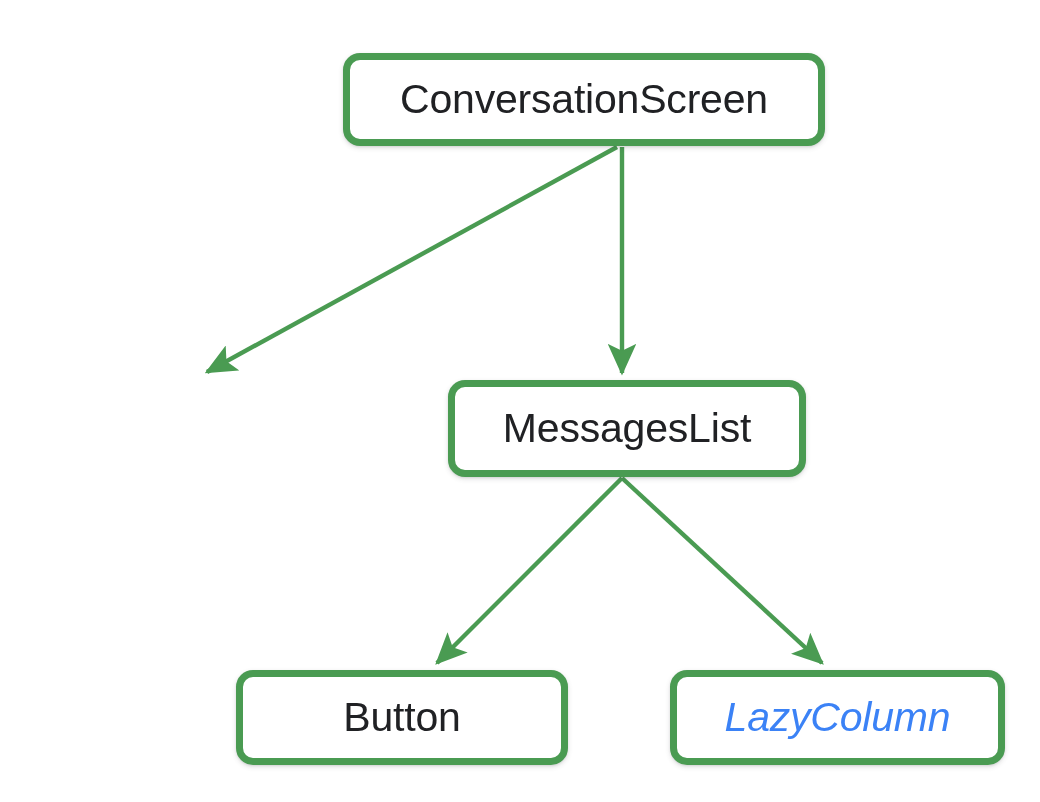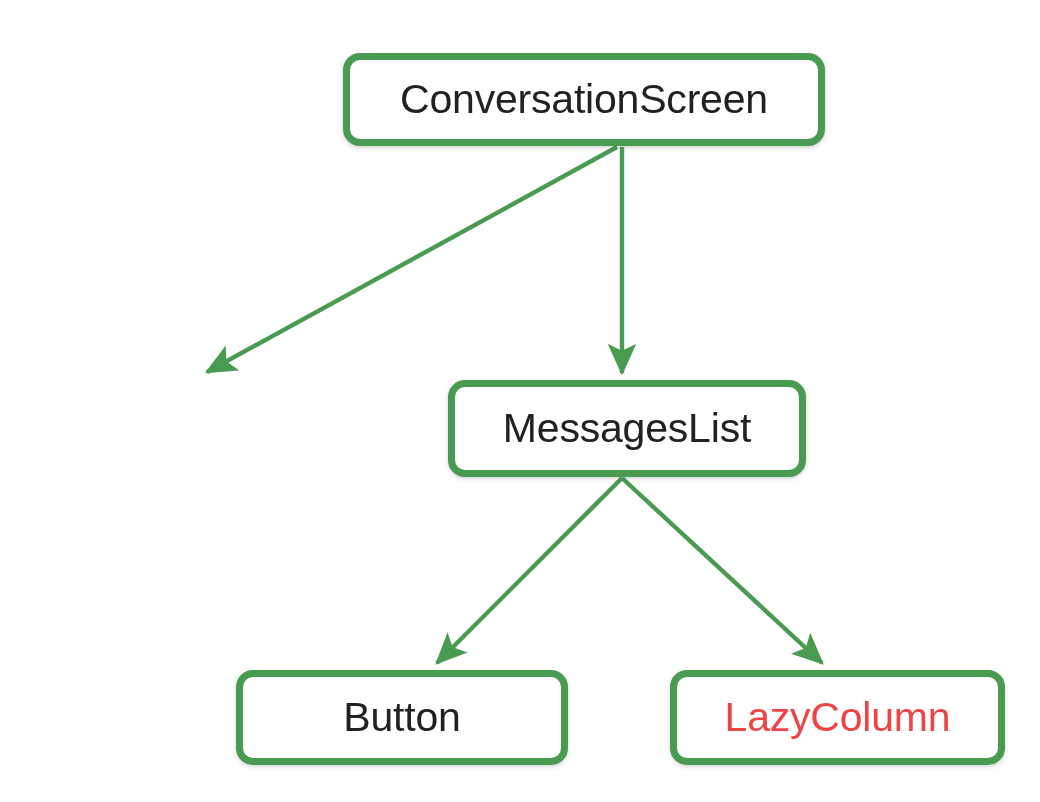--- a/index.html
+++ b/index.html
@@ -98,16 +98,16 @@
 
   <div class="node" id="node-messageslist" style="border-color: rgb(74, 155, 82); background: rgb(255, 255, 255);">
     <span class="node-label" style="color: rgb(32, 33, 36);">MessagesList</span>
   </div>
 
   <div class="node" id="node-button" style="border-color: rgb(74, 155, 82); background: rgb(255, 255, 255);">
     <span class="node-label" style="color: rgb(32, 33, 36);">Button</span>
   </div>
 
   <div class="node" id="node-lazycolumn" style="border-color: rgb(74, 155, 82); background: rgb(255, 255, 255);">
-    <span class="node-label" style="color: #ef4444;">LazyColumn</span>
+    <span class="node-label" style="color: #3b82f6; font-style: italic;">LazyColumn</span>
   </div>
 
 </div>
 
 </body></html>

